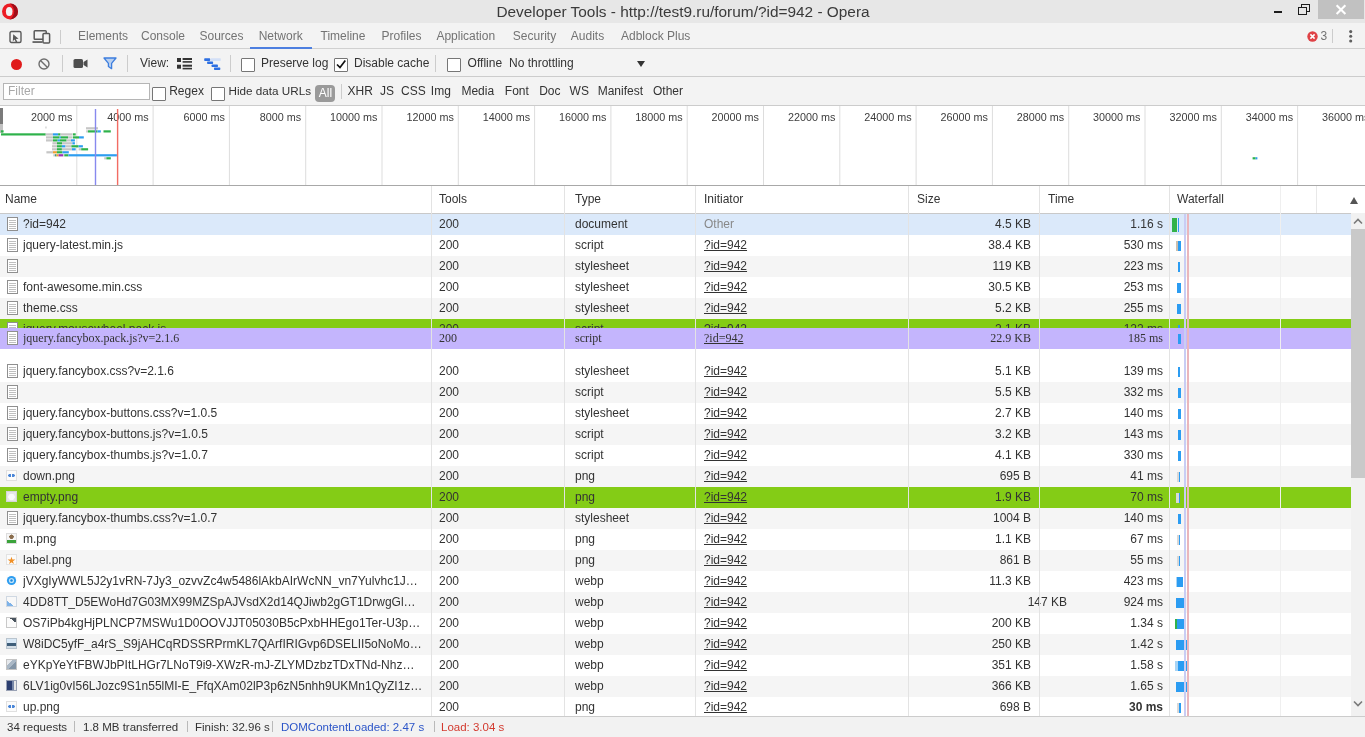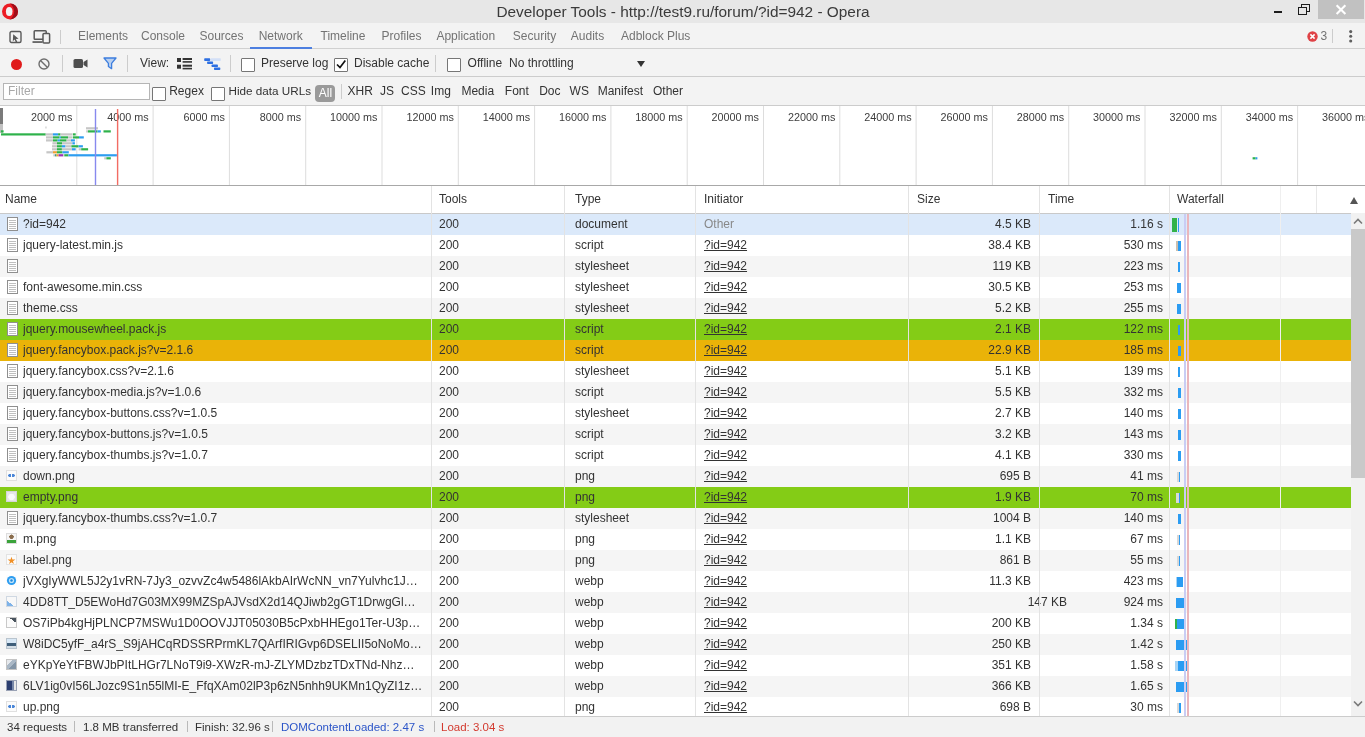--- a/index.html
+++ b/index.html
@@ -304,21 +304,21 @@
 <div class="row" style="top:105px;background:#84cc16;">
 <div class="icon-doc"></div>
 <div class="cell name">jquery.mousewheel.pack.js</div>
 <div class="cell" style="left:439px;width:120px;">200</div>
 <div class="cell" style="left:575px;width:115px;">script</div>
 <div class="cell init" style="left:704px;width:195px;">?id=942</div>
 <div class="cell" style="left:908px;width:123px;text-align:right;">2.1 KB</div>
 <div class="cell" style="left:1038px;width:125px;text-align:right;">122 ms</div>
 <div class="bar" style="left:1178.0px;width:2.2px;background:#2b9cf2;"></div>
 </div>
-<div class="row" style="top:126px;background:#eab308;">
+<div class="row" style="top:114px;background:#c4b5fd;font-family:Liberation Serif, serif;">
 <div class="icon-doc"></div>
 <div class="cell name">jquery.fancybox.pack.js?v=2.1.6</div>
 <div class="cell" style="left:439px;width:120px;">200</div>
 <div class="cell" style="left:575px;width:115px;">script</div>
 <div class="cell init" style="left:704px;width:195px;">?id=942</div>
 <div class="cell" style="left:908px;width:123px;text-align:right;">22.9 KB</div>
 <div class="cell" style="left:1038px;width:125px;text-align:right;">185 ms</div>
 <div class="bar" style="left:1177.5px;width:3.0px;background:#2b9cf2;"></div>
 </div>
 <div class="row" style="top:147px;background:#fff;">
@@ -326,21 +326,20 @@
 <div class="cell name">jquery.fancybox.css?v=2.1.6</div>
 <div class="cell" style="left:439px;width:120px;">200</div>
 <div class="cell" style="left:575px;width:115px;">stylesheet</div>
 <div class="cell init" style="left:704px;width:195px;">?id=942</div>
 <div class="cell" style="left:908px;width:123px;text-align:right;">5.1 KB</div>
 <div class="cell" style="left:1038px;width:125px;text-align:right;">139 ms</div>
 <div class="bar" style="left:1178.0px;width:2.2px;background:#2b9cf2;"></div>
 </div>
 <div class="row" style="top:168px;background:#f5f5f5;">
 <div class="icon-doc"></div>
-<div class="cell name">jquery.fancybox-media.js?v=1.0.6</div>
 <div class="cell" style="left:439px;width:120px;">200</div>
 <div class="cell" style="left:575px;width:115px;">script</div>
 <div class="cell init" style="left:704px;width:195px;">?id=942</div>
 <div class="cell" style="left:908px;width:123px;text-align:right;">5.5 KB</div>
 <div class="cell" style="left:1038px;width:125px;text-align:right;">332 ms</div>
 <div class="bar" style="left:1177.5px;width:3.0px;background:#2b9cf2;"></div>
 </div>
 <div class="row" style="top:189px;background:#fff;">
 <div class="icon-doc"></div>
 <div class="cell name">jquery.fancybox-buttons.css?v=1.0.5</div>
@@ -493,21 +492,21 @@
 <div class="cell" style="left:1038px;width:125px;text-align:right;">1.65 s</div>
 <div class="bar" style="left:1176.0px;width:12.0px;background:#2b9cf2;"></div>
 </div>
 <div class="row" style="top:483px;background:#fff;">
 <div class="icon-img" style="background:#fbfbfb;background-image:radial-gradient(circle at 30% 50%, #4a86d8 0 1.3px, rgba(0,0,0,0) 1.7px),radial-gradient(circle at 70% 50%, #4a86d8 0 1.3px, rgba(0,0,0,0) 1.7px);border:1px solid #e0e0e0;"></div>
 <div class="cell name">up.png</div>
 <div class="cell" style="left:439px;width:120px;">200</div>
 <div class="cell" style="left:575px;width:115px;">png</div>
 <div class="cell init" style="left:704px;width:195px;">?id=942</div>
 <div class="cell" style="left:908px;width:123px;text-align:right;">698 B</div>
-<div class="cell" style="left:1038px;width:125px;text-align:right;">30 ms</div>
+<div class="cell" style="left:1038px;width:125px;text-align:right;font-weight:bold;">30 ms</div>
 <div class="bar" style="left:1176.5px;width:2.0px;background:#d8d8d8;"></div>
 <div class="bar" style="left:1178.5px;width:2.0px;background:#2b9cf2;"></div>
 </div>
 </div>
 <div class="vline" style="left:430.5px;"></div>
 <div class="vline" style="left:564px;"></div>
 <div class="vline" style="left:695px;"></div>
 <div class="vline" style="left:907.5px;"></div>
 <div class="vline" style="left:1038.5px;"></div>
 <div class="vline" style="left:1168.5px;"></div>

